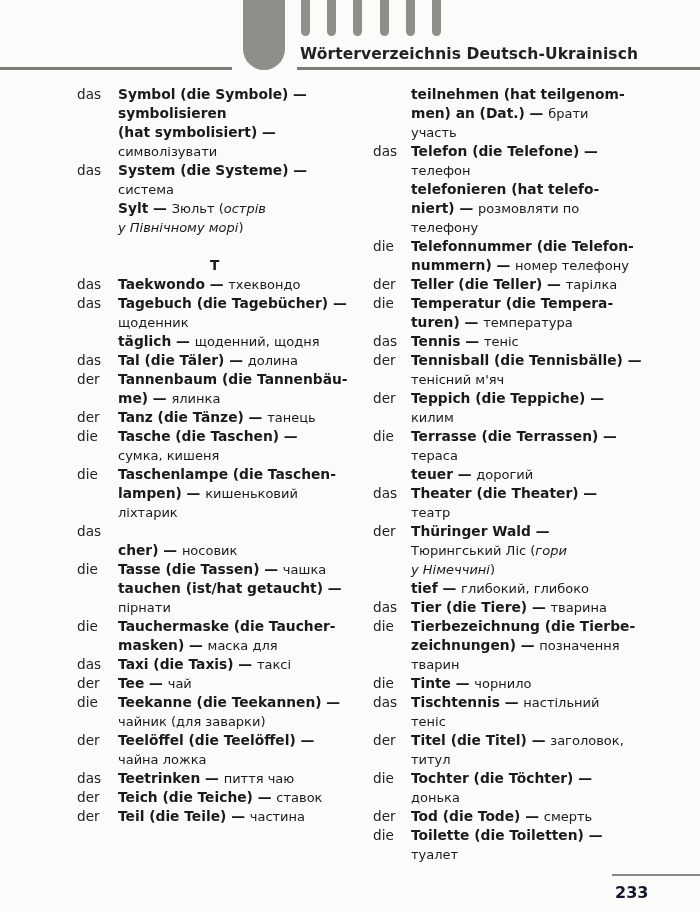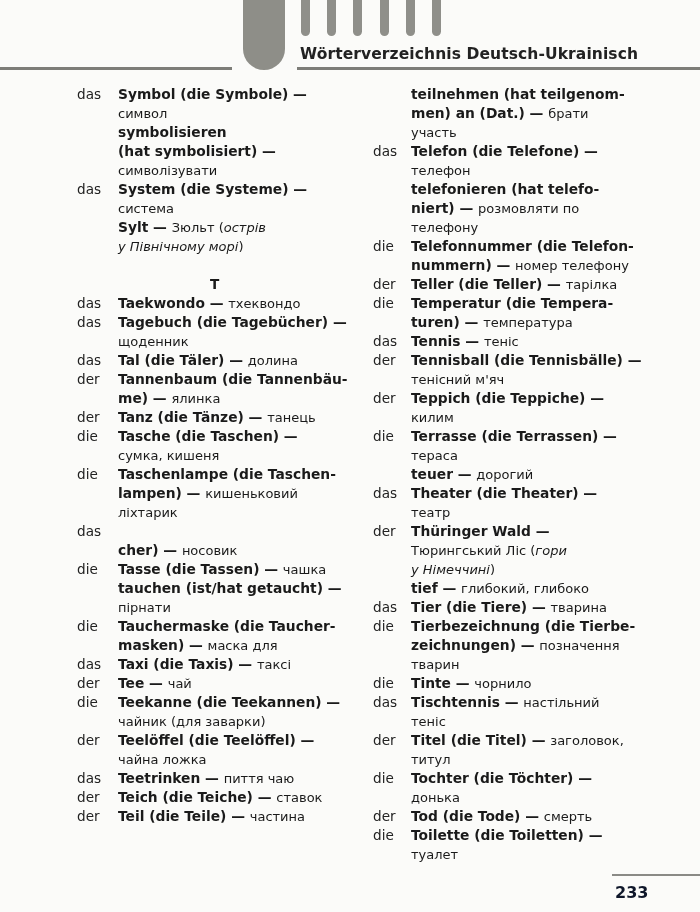--- a/index.html
+++ b/index.html
@@ -66,24 +66,20 @@
 </div>
 <div class="hdr-title">Wörterverzeichnis Deutsch-Ukrainisch</div>
 
 <div class="col left" id="col-left">
     <div class="line">
       <span class="art">das</span>
       <span class="txt"><span class="de">Symbol (die Symbole) —</span><span class="uk"></span></span>
     </div>
     <div class="line">
       <span class="art"></span>
-      <span class="txt"><span class="de"></span><span class="uk">символ</span></span>
-    </div>
-    <div class="line">
-      <span class="art"></span>
       <span class="txt"><span class="de">symbolisieren</span><span class="uk"></span></span>
     </div>
     <div class="line">
       <span class="art"></span>
       <span class="txt"><span class="de">(hat symbolisiert) —</span><span class="uk"></span></span>
     </div>
     <div class="line">
       <span class="art"></span>
       <span class="txt"><span class="de"></span><span class="uk">символізувати</span></span>
     </div>
@@ -109,20 +105,24 @@
       <span class="art">das</span>
       <span class="txt"><span class="de">Taekwondo — </span><span class="uk">тхеквондо</span></span>
     </div>
     <div class="line">
       <span class="art">das</span>
       <span class="txt"><span class="de">Tagebuch (die Tagebücher) —</span><span class="uk"></span></span>
     </div>
     <div class="line">
       <span class="art"></span>
       <span class="txt"><span class="de"></span><span class="uk">щоденник</span></span>
+    </div>
+    <div class="line">
+      <span class="art"></span>
+      <span class="txt"><span class="de">täglich — </span><span class="uk">щоденний, щодня</span></span>
     </div>
     <div class="line">
       <span class="art">das</span>
       <span class="txt"><span class="de">Tal (die Täler) — </span><span class="uk">долина</span></span>
     </div>
     <div class="line">
       <span class="art">der</span>
       <span class="txt"><span class="de">Tannenbaum (die Tannenbäu-</span><span class="uk"></span></span>
     </div>
     <div class="line">

